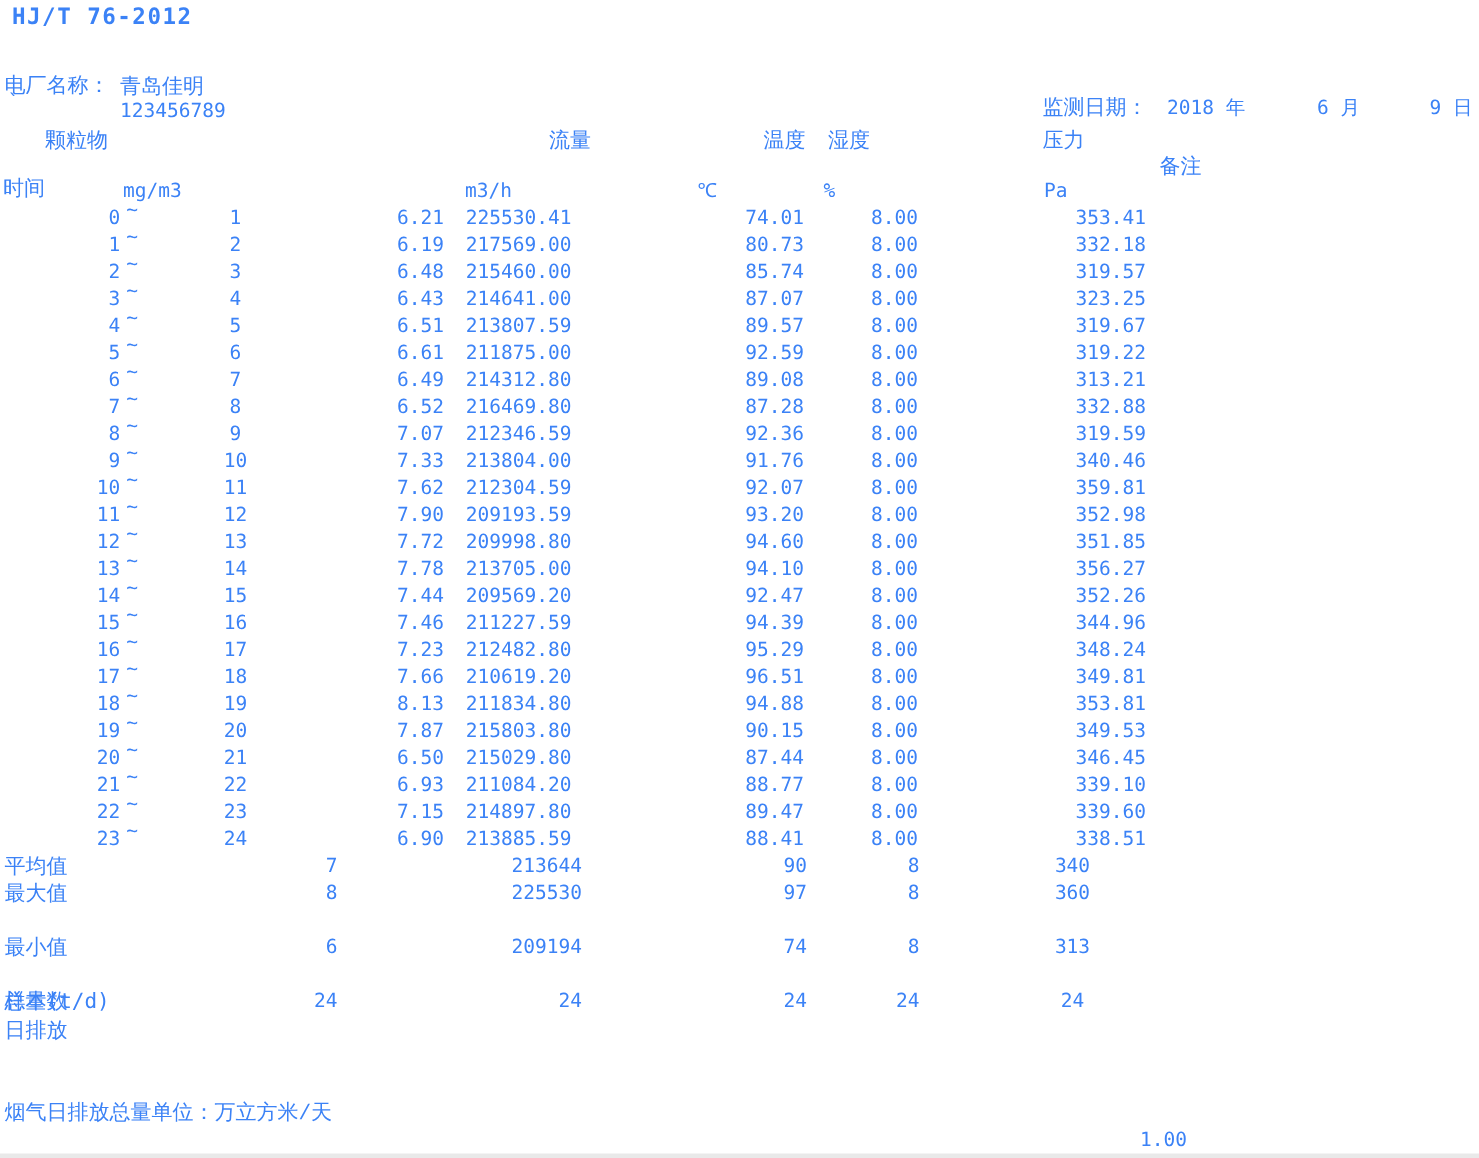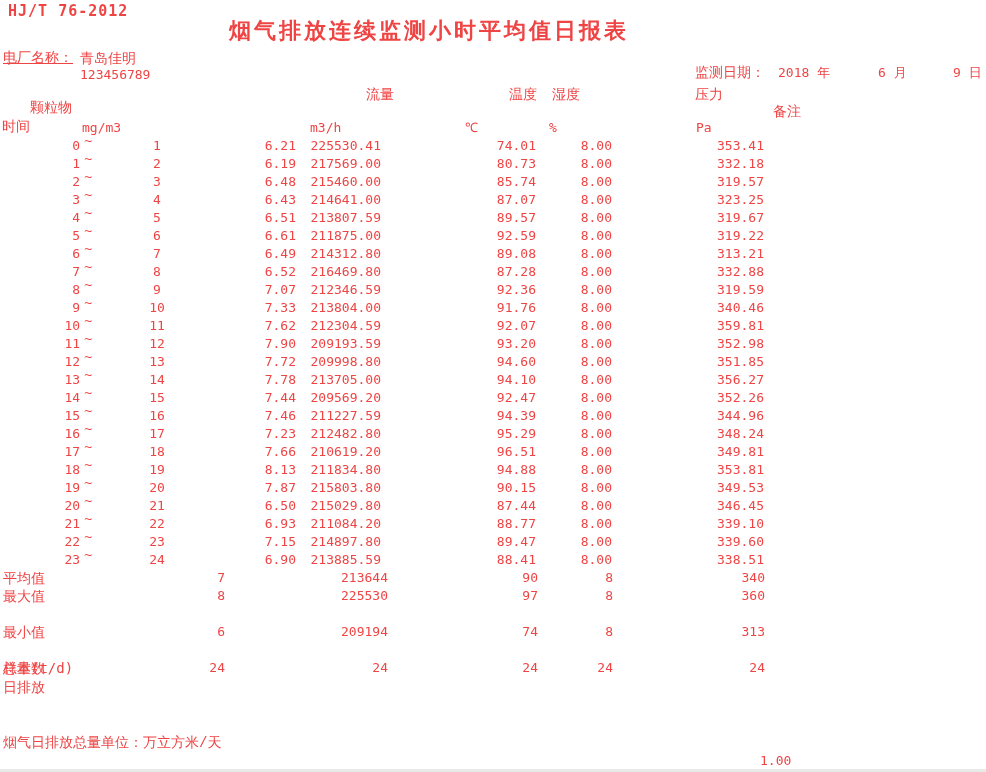--- a/index.html
+++ b/index.html
@@ -1,43 +1,43 @@
 <!DOCTYPE html>
 <html><head>
 <meta charset="utf-8">
 <style>
   html,body { margin:0; padding:0; background:#ffffff; }
   .page {
     position: relative;
     width: 986px;
     height: 772px;
     background: #ffffff;
-    color: #ef4444;
+    color: #3b82f6;
     font-family: "DejaVu Sans Mono", "Liberation Mono", monospace;
     font-size: 13px;
     line-height: 18px;
     overflow: hidden;
   }
   .abs { position: absolute; white-space: nowrap; }
   .cjk { font-size: 14px; }
 
   .std   { left:8px;  top:2px;  font-weight:bold; font-size:15px; letter-spacing:1px; }
   .title { left:229px; top:17px; font-weight:bold; font-size:22px; letter-spacing:3px; line-height:28px; }
 
-  .plant-label { left:3px;  top:48px;text-decoration:underline; }
+  .plant-label { left:3px;  top:48px; }
   .plant-name  { left:80px; top:49px; }
   .plant-tick  { left:5px;  top:60px; }
   .plant-code  { left:80px; top:66px; }
 
   .date-label { left:695px; top:63px; }
   .date-year  { left:778px; top:64px; }
   .date-month { left:878px; top:64px; }
   .date-day   { left:953px; top:64px; }
 
-  .col-pm    { left:30px;  top:98px; }
+  .col-pm    { left:30px;  top:85px; }
   .col-flow  { left:366px; top:85px; }
   .col-temp  { left:509px; top:85px; }
   .col-hum   { left:552px; top:85px; }
   .col-press { left:695px; top:85px; }
   .col-time  { left:2px;   top:117px; }
   .col-remark{ left:773px; top:102px; }
 
   .unit-pm    { left:82px;  top:119px; }
   .unit-flow  { left:310px; top:119px; }
   .unit-temp  { left:465px; top:119px; }
@@ -54,37 +54,36 @@
   .c-flow   { left:281px; width:100px; text-align:right; }
   .c-temp   { left:436px; width:100px; text-align:right; }
   .c-hum    { left:512px; width:100px; text-align:right; }
   .c-press  { left:664px; width:100px; text-align:right; }
 
   .s-label { left:3px; font-size:14px; }
   .s-pm    { left:125px; width:100px; text-align:right; }
   .s-flow  { left:288px; width:100px; text-align:right; }
   .s-temp  { left:438px; width:100px; text-align:right; }
   .s-hum   { left:513px; width:100px; text-align:right; }
-  .s-press { left:665px; width:100px; text-align:right; }
+  .s-press { left:665px; width:100px; text-align:center; }
 
   .daily1 { left:3px; top:678px; }
   .daily2 { left:3px; top:659px; }
 
   .unit-note { left:3px; top:734px;font-family:Liberation Mono, monospace; }
   .page-num  { left:760px; top:752px; width:80px; text-align:left; }
 
   .bottom-bar { left:0; top:769px; width:986px; height:3px; background:#e9e9e9; }
 </style>
 </head>
 <body>
 
 <div class="page">
 
   <div class="abs std">HJ/T 76-2012</div>
-  <div class="abs title">烟气排放连续监测小时平均值日报表</div>
 
   <span class="abs cjk plant-label">电厂名称：</span>
   <span class="abs cjk plant-name">青岛佳明</span>
   <span class="abs plant-tick">`</span>
   <span class="abs plant-code">123456789</span>
 
   <span class="abs cjk date-label">监测日期：</span>
   <span class="abs date-year">2018 年</span>
   <span class="abs date-month">6 月</span>
   <span class="abs date-day">9 日</span>

